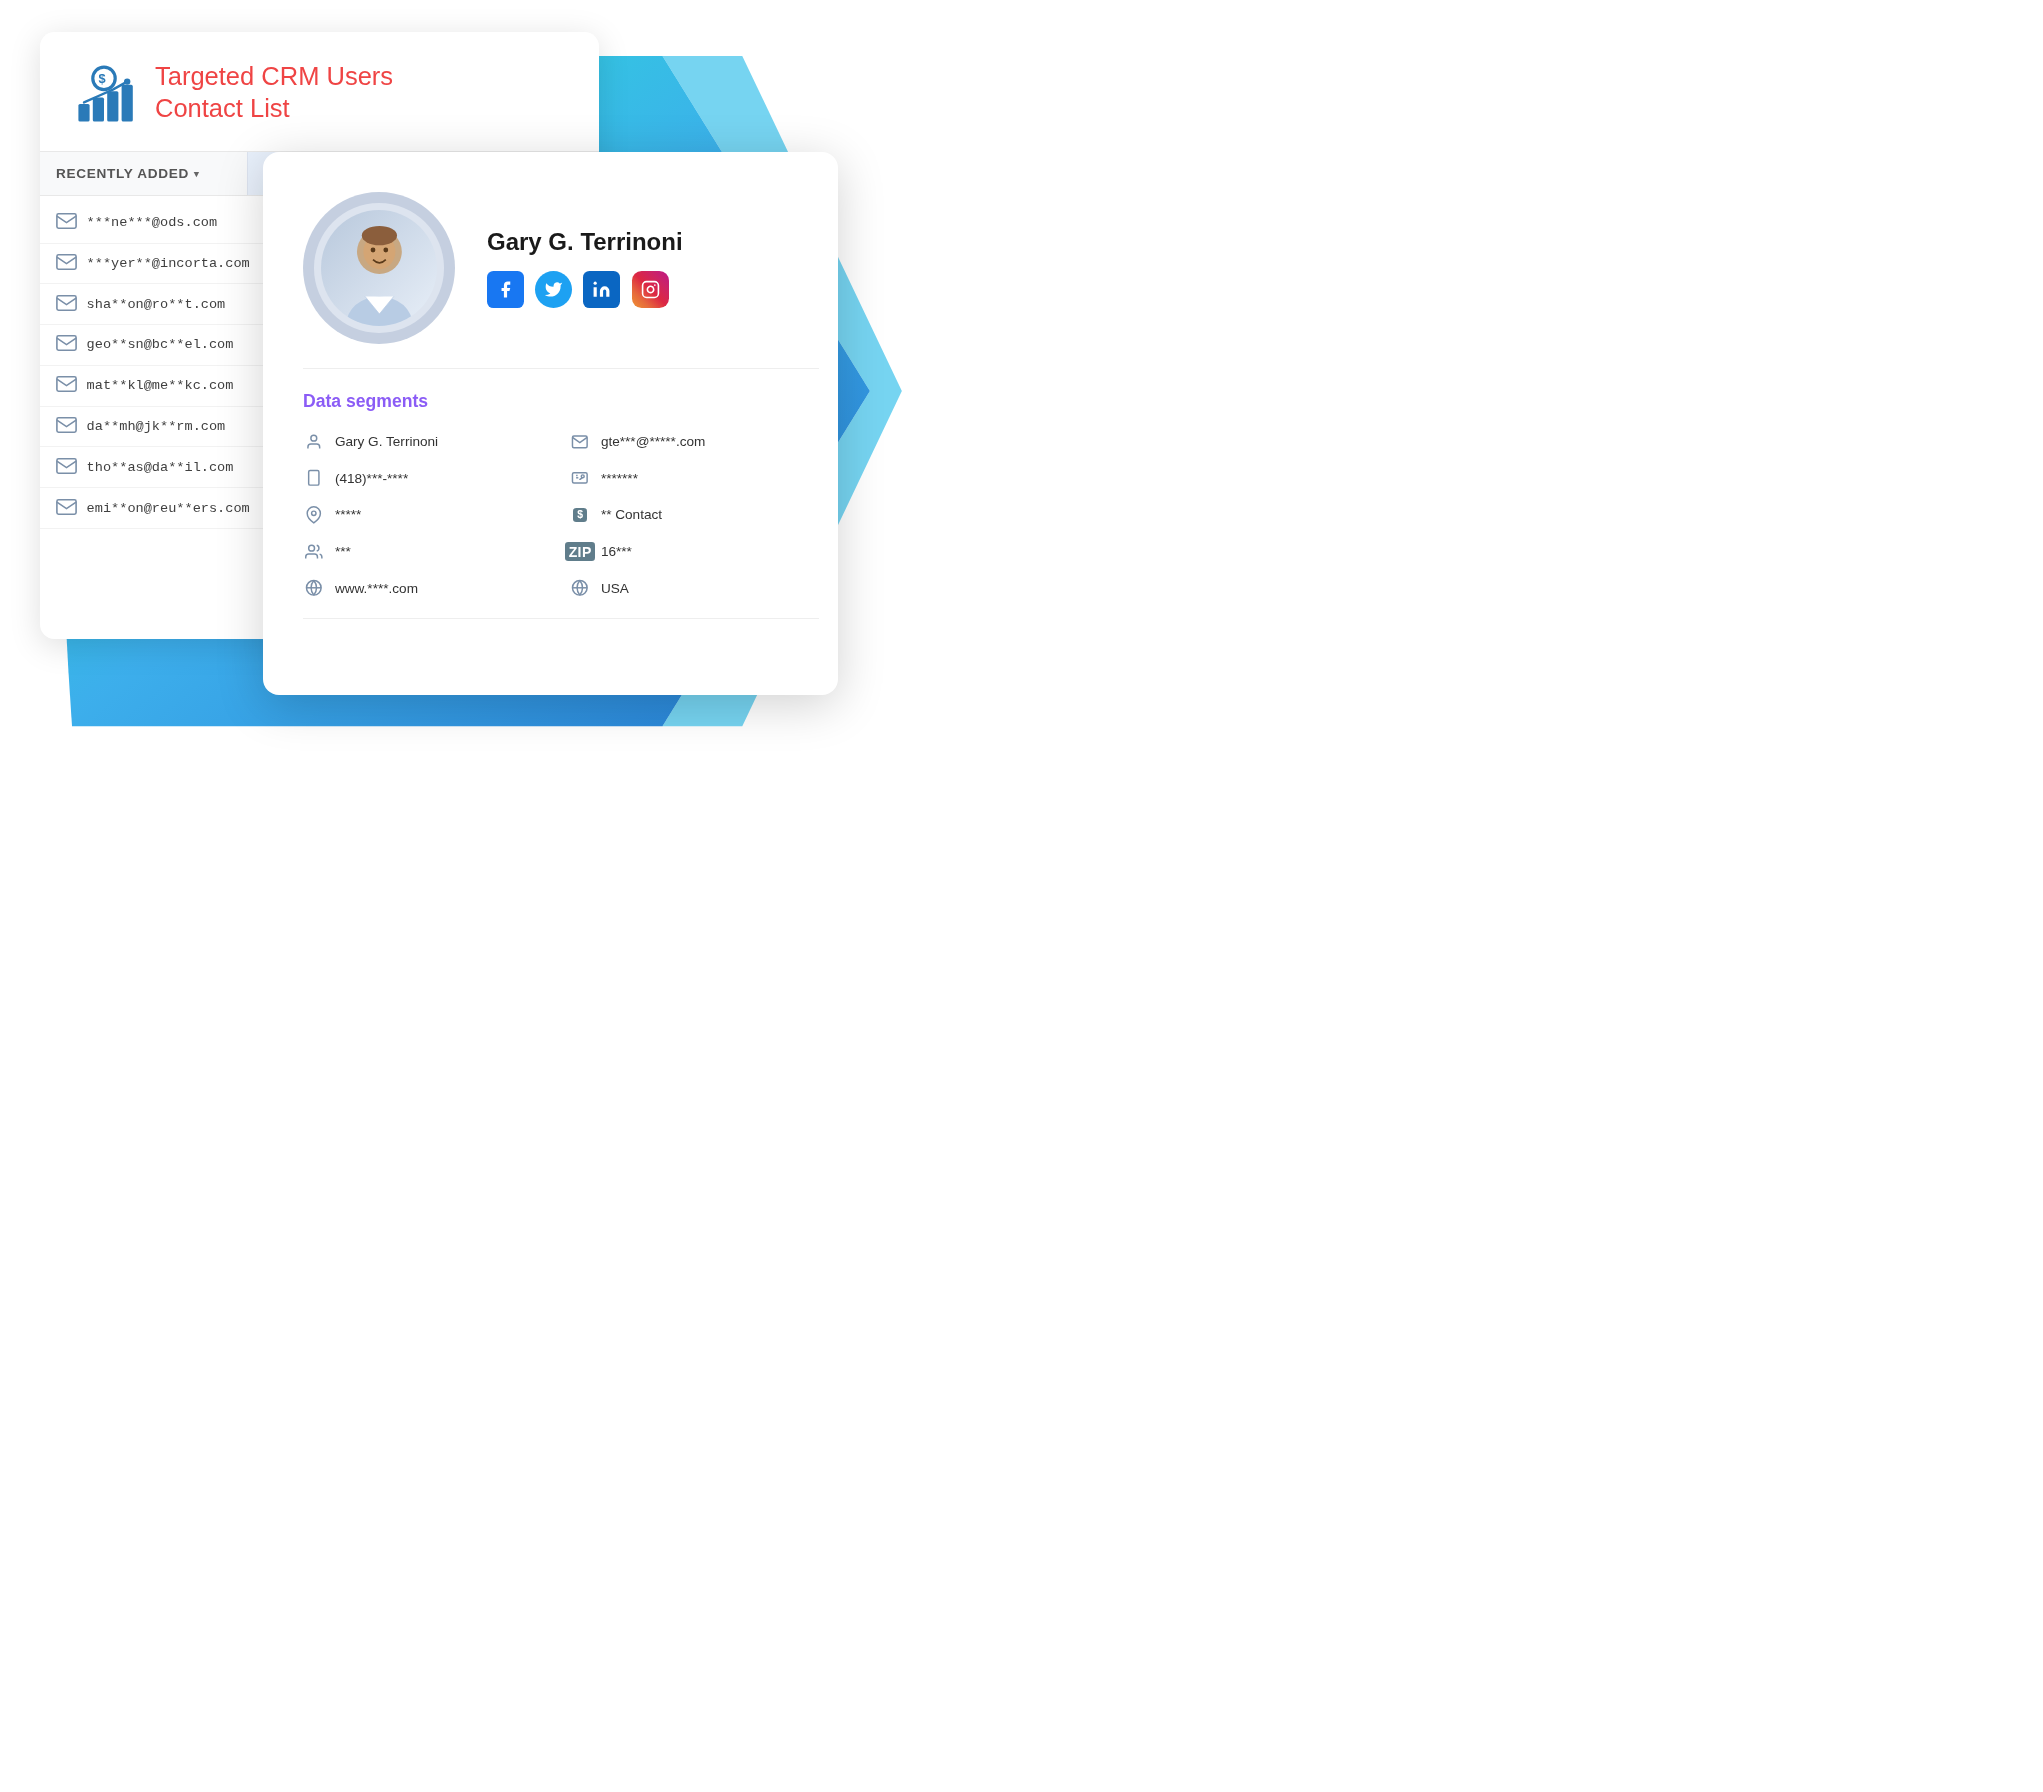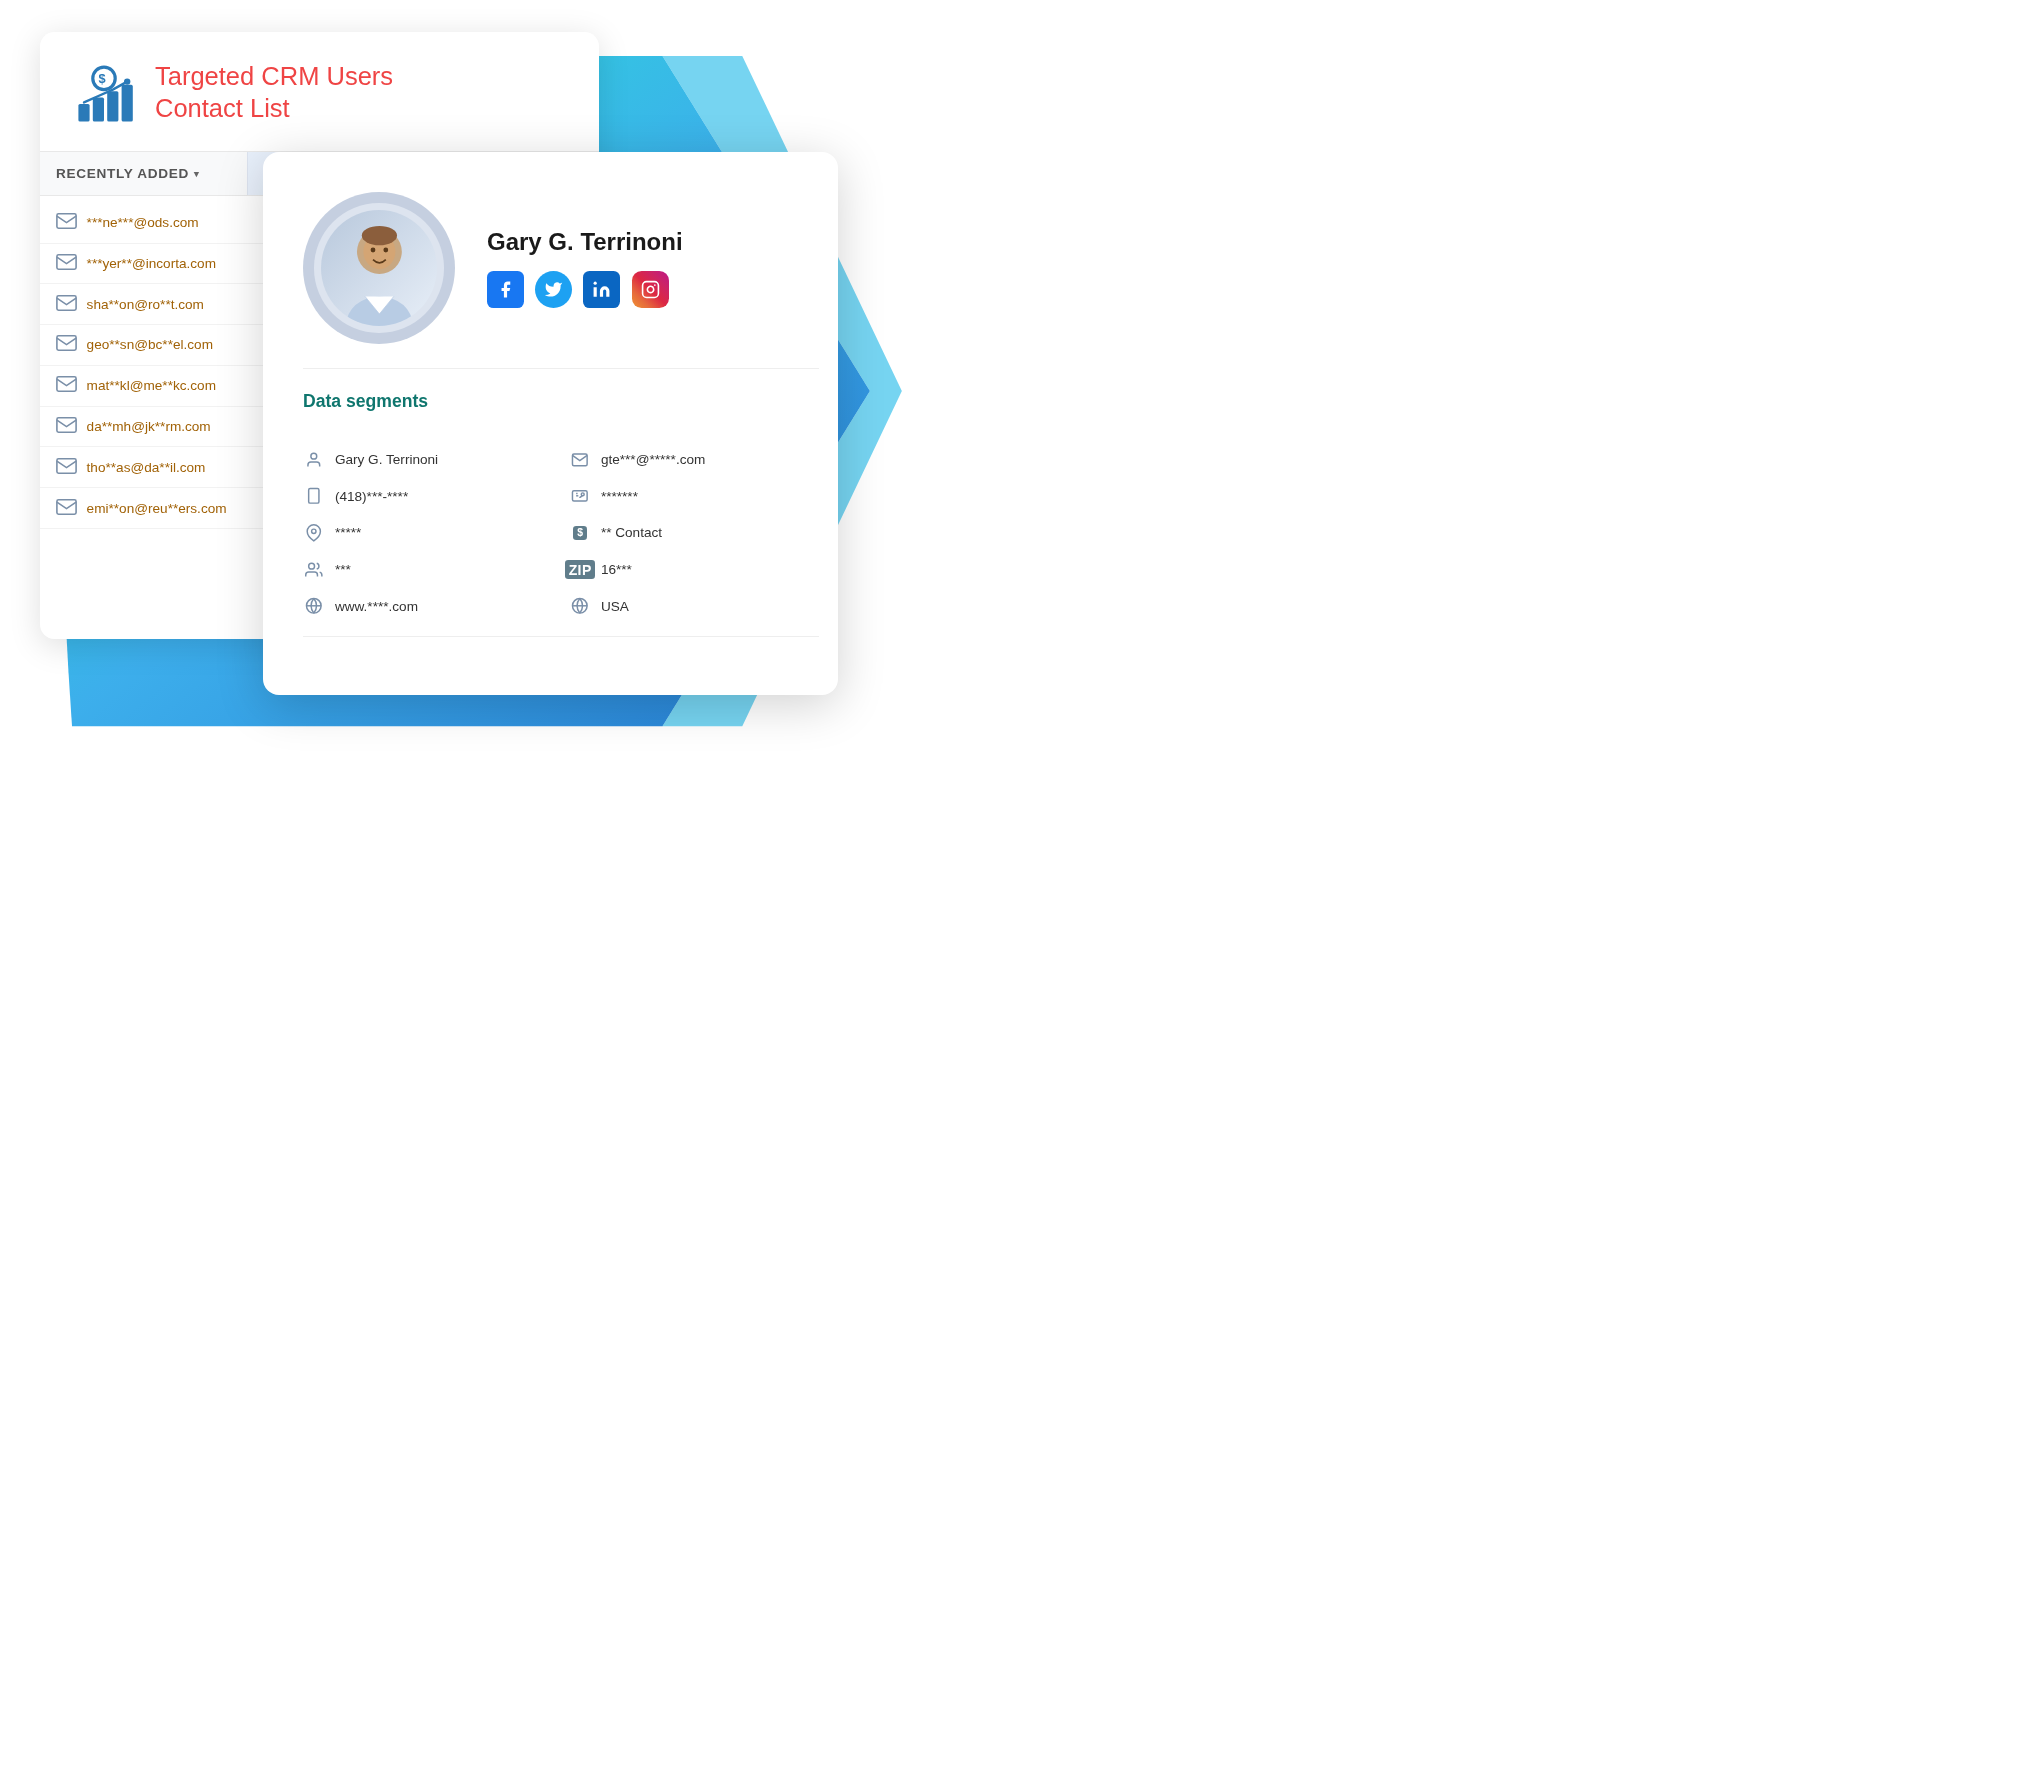--- a/index.html
+++ b/index.html
@@ -113,21 +113,22 @@
     .email-row {
       display: flex;
       align-items: center;
       padding: 10.4px 16px;
       gap: 9.6px;
       border-bottom: 0.8px solid #f2f2f2;
     }
 
     .email-text {
       font-size: 13.6px;
-      color: #a16207;
+      color: #404040;
+      font-family: Liberation Mono, monospace;
     }
 
     
     .profile-card {
       position: absolute;
       top: 144px;
       left: 239px;
       width: 575px;
       min-height: 543px;
       background: white;
@@ -216,23 +217,23 @@
     .fb { background: #1877f2; border-radius: 6.4px; }
     .tw { background: #1da1f2; border-radius: 50%; }
     .li { background: #0a66c2; border-radius: 6.4px; }
     .ig {
       background: linear-gradient(45deg, #f09433 0%, #e6683c 25%, #dc2743 50%, #cc2366 75%, #bc1888 100%);
       border-radius: 9.6px;
     }
 
     .data-segments-title {
       font-size: 17.6px;
-      color: #0f766e;
+      color: #8b5cf6;
       font-weight: 600;
-      margin-bottom: 36px;
+      margin-bottom: 18px;
     }
 
     .data-grid {
       display: grid;
       grid-template-columns: 1fr 1fr;
       gap: 14.4px 16px;
     }
 
     .data-row {
       display: flex;

